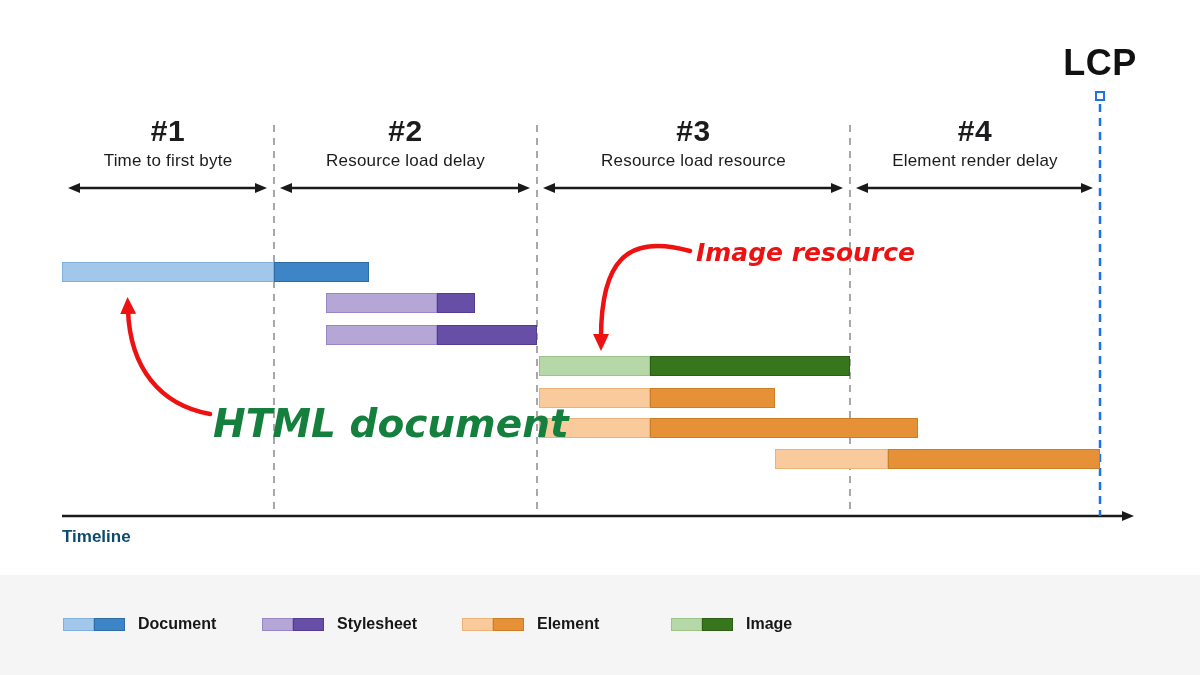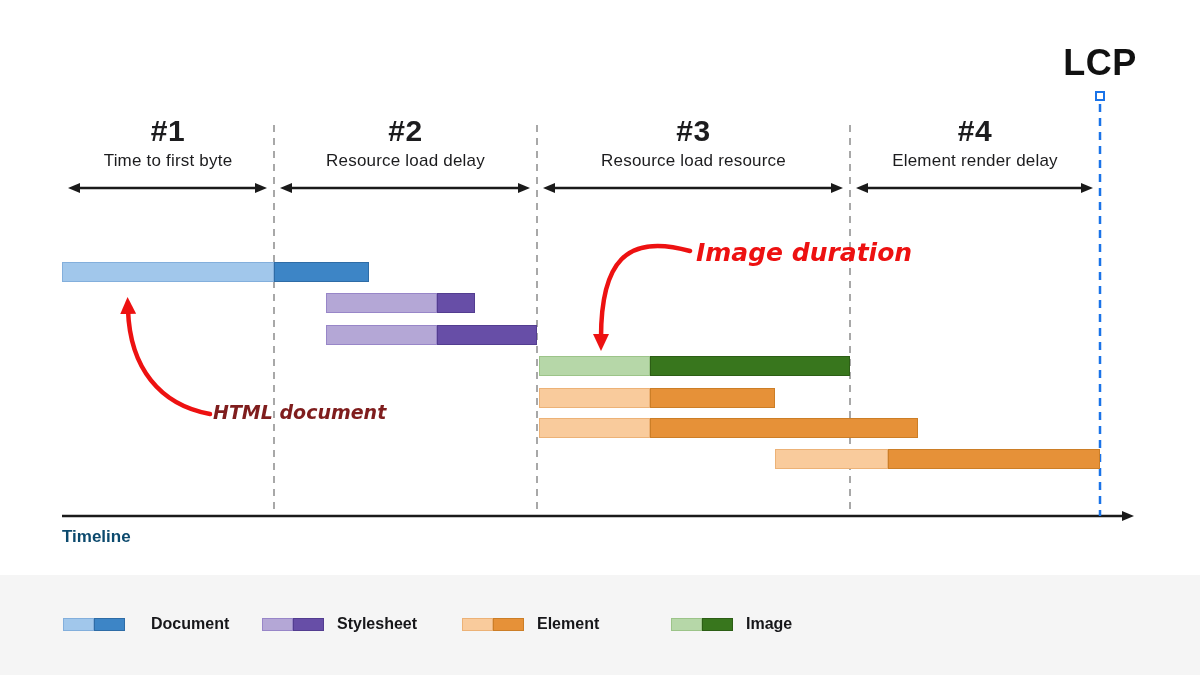--- a/index.html
+++ b/index.html
@@ -91,27 +91,27 @@
       <defs>
         <marker id="ah-red" markerUnits="userSpaceOnUse" markerWidth="20" markerHeight="18" refX="4" refY="8" orient="auto">
           <path d="M0 0 L17 8 L0 16 Z" fill="#ED1111"></path>
         </marker>
       </defs>
       <path d="M 210 414 C 160 405, 130 368, 128 310" fill="none" stroke="#ED1111" stroke-width="4.5" stroke-linecap="round" marker-end="url(#ah-red)"></path>
       <path d="M 690 251 C 626 233, 601 262, 601 338" fill="none" stroke="#ED1111" stroke-width="4.5" stroke-linecap="round" marker-end="url(#ah-red)"></path>
     </svg>
 
   <div id="annot-layer">
-      <div class="annotation-text" style="left: 213px; top: 401px; font-size: 19px; color: #7f1d1d;">HTML document</div>
-      <div class="annotation-text" style="left: 696px; top: 238px; font-size: 25px; color: rgb(237, 17, 17);">Image duration</div>
+      <div class="annotation-text" style="left: 213px; top: 401px; font-size: 39px; color: #15803d;">HTML document</div>
+      <div class="annotation-text" style="left: 696px; top: 238px; font-size: 25px; color: rgb(237, 17, 17);">Image resource</div>
     </div>
 
   <div id="footer" style="top: 575px; height: 100px; background: rgb(245, 245, 245);"></div>
 
-<div class="legend-item" style="left: 63px; top: 616px; gap: 13px;">
+<div class="legend-item" style="left: 63px; top: 616px;">
       <div class="legend-swatch">
         <div style="width: 31px; height: 13px; background: rgb(161, 199, 235); border: 1px solid rgb(131, 175, 220);"></div>
         <div style="width: 31px; height: 13px; background: rgb(61, 133, 198); border: 1px solid rgb(46, 108, 166);"></div>
       </div>
       <div class="legend-label">Document</div>
     </div>
     <div class="legend-item" style="left: 262px; top: 616px; justify-content: space-between;">
       <div class="legend-swatch">
         <div style="width: 31px; height: 13px; background: rgb(180, 167, 214); border: 1px solid rgb(152, 134, 200);"></div>
         <div style="width: 31px; height: 13px; background: rgb(103, 78, 167); border: 1px solid rgb(83, 61, 144);"></div>

